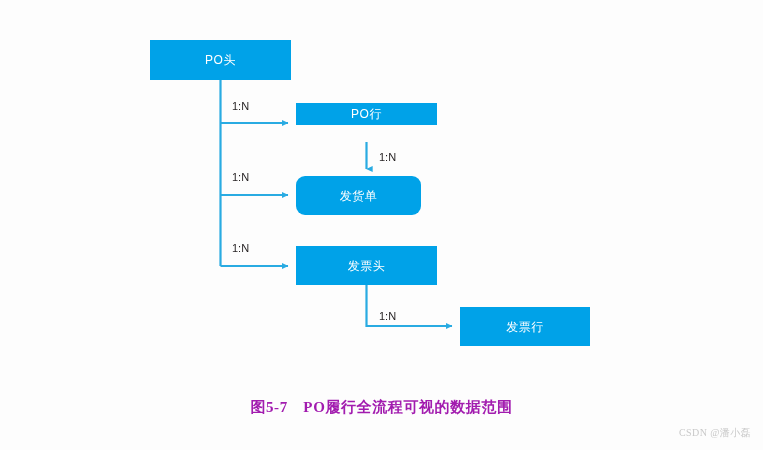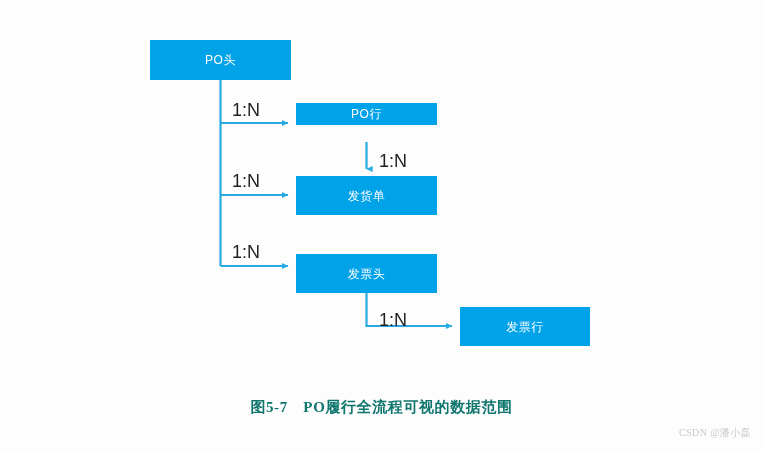--- a/index.html
+++ b/index.html
@@ -35,35 +35,35 @@
     color: #ffffff;
     font-size: 12px;
     font-family: "Liberation Sans", sans-serif;
     letter-spacing: 0.5px;
     line-height: 1;
     box-sizing: border-box;
   }
   .edge-label {
     position: absolute;
     color: #231f20;
-    font-size: 18px;
+    font-size: 11px;
     font-family: "Liberation Sans", sans-serif;
     white-space: nowrap;
     line-height: 1;
   }
   #figure-caption {
     position: absolute;
     left: 0;
     top: 398px;
     width: 763px;
     text-align: center;
     font-family: "Liberation Serif", serif;
     font-size: 15px;
     font-weight: bold;
-    color: #0f766e;
+    color: #a21caf;
     letter-spacing: 0.6px;
     white-space: pre;
   }
   #watermark {
     position: absolute;
     right: 12px;
     top: 426px;
     font-family: Liberation Serif, serif;
     font-size: 10px;
     color: #c9c9c9;
@@ -97,25 +97,25 @@
   </svg>
 
   <div class="node-box" style="left:150px; top:40px; width:141px; height:40px;">
     <span>PO头</span>
   </div>
 
   <div class="node-box" style="left:296px; top:103px; width:141px; height:22px;">
     <span>PO行</span>
   </div>
 
-  <div class="node-box" style="left:296px; top:176px; width:141px; height:39px;">
+  <div class="node-box" style="left:296px; top:176px; width:125px; height:39px;border-radius:9px;">
     <span>发货单</span>
   </div>
 
-  <div class="node-box" style="left:296px; top:246px; width:141px; height:39px;margin-top:8px;">
+  <div class="node-box" style="left:296px; top:246px; width:141px; height:39px;">
     <span>发票头</span>
   </div>
 
   <div class="node-box" style="left:460px; top:307px; width:130px; height:39px;">
     <span>发票行</span>
   </div>
 
   <div class="edge-label" style="left:232px; top:101px;">1:N</div>
 
   <div class="edge-label" style="left:232px; top:172px;">1:N</div>

